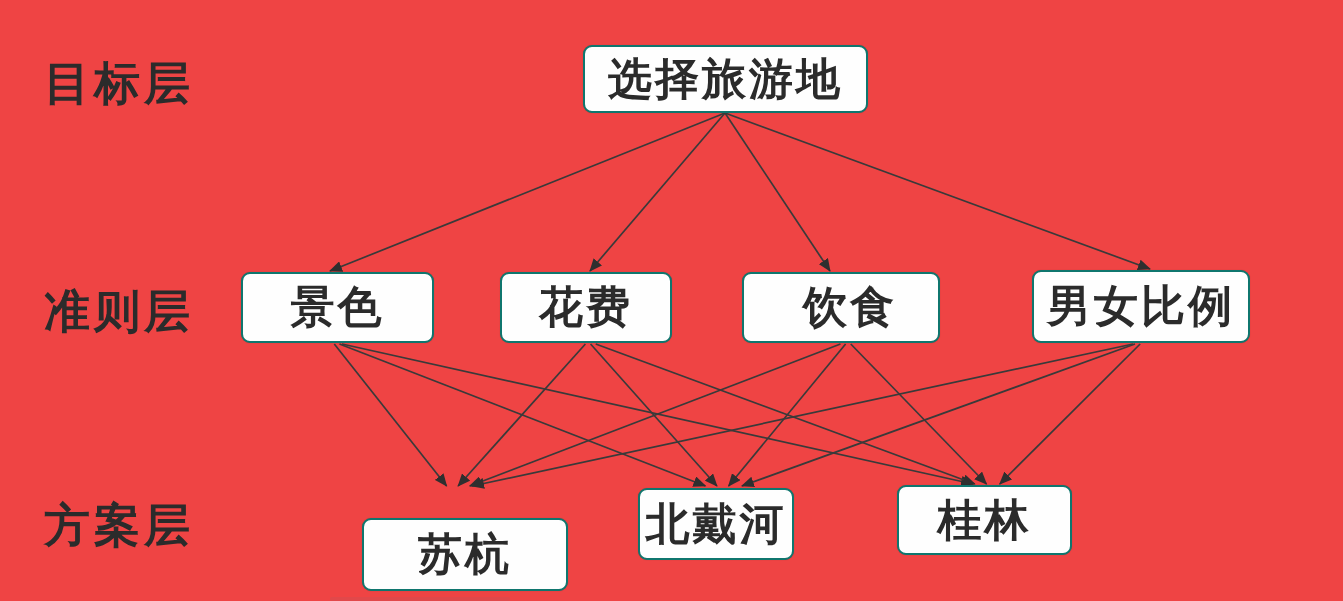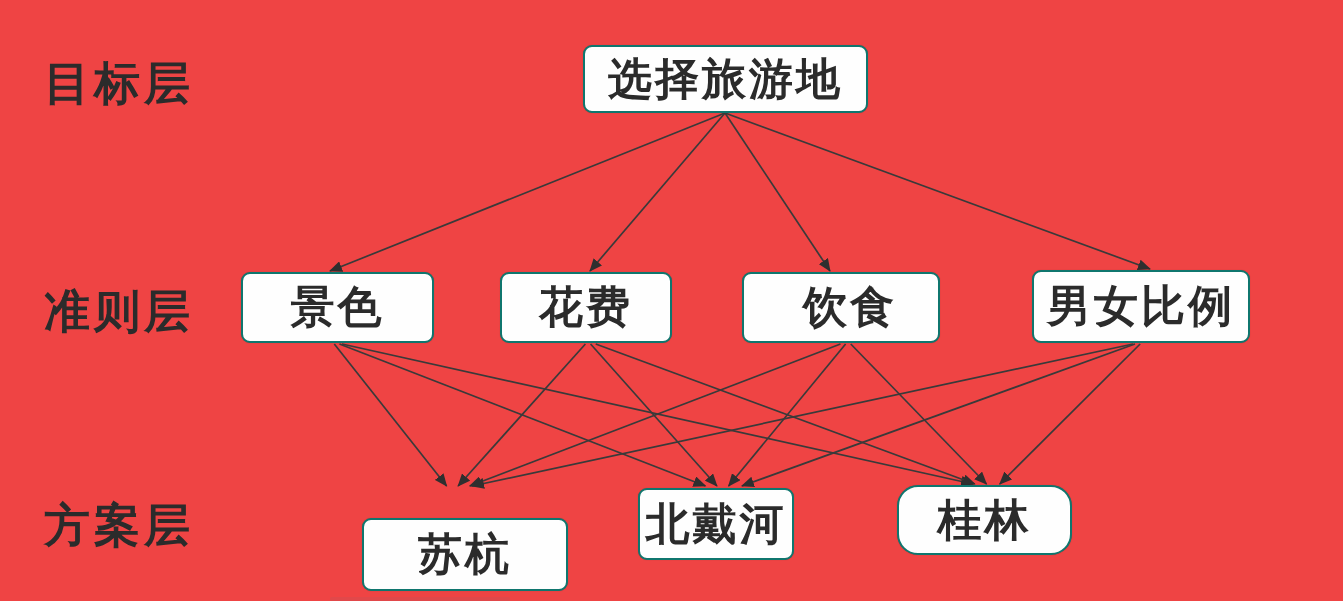--- a/index.html
+++ b/index.html
@@ -99,17 +99,17 @@
   <div class="node" style="left: 500px; top: 272px; width: 172px; height: 71px;">花费</div>
 
   <div class="node" style="left: 742px; top: 272px; width: 198px; height: 71px; padding-left: 18px;">饮食</div>
 
   <div class="node" style="left: 1032px; top: 270px; width: 218px; height: 73px;">男女比例</div>
 
   <div class="node" style="left: 362px; top: 487px; width: 206px; height: 73px; margin-top: 31px;">苏杭</div>
 
   <div class="node" style="left: 638px; top: 488px; width: 156px; height: 72px;">北戴河</div>
 
-  <div class="node" style="left: 897px; top: 485px; width: 175px; height: 70px; border-radius: 21px;">桂林</div>
+  <div class="node" style="left: 897px; top: 485px; width: 175px; height: 70px;">桂林</div>
 
   <div class="artifact"></div>
 
 </div>
 
 </body></html>

